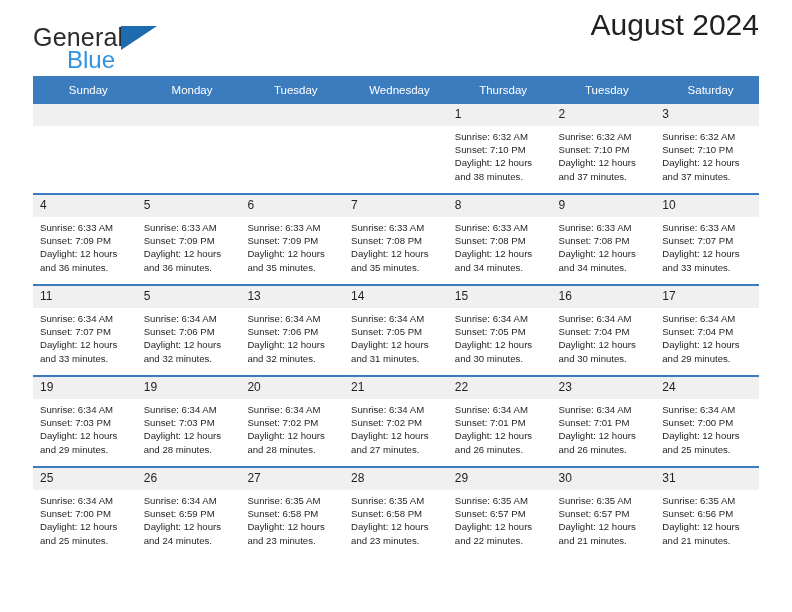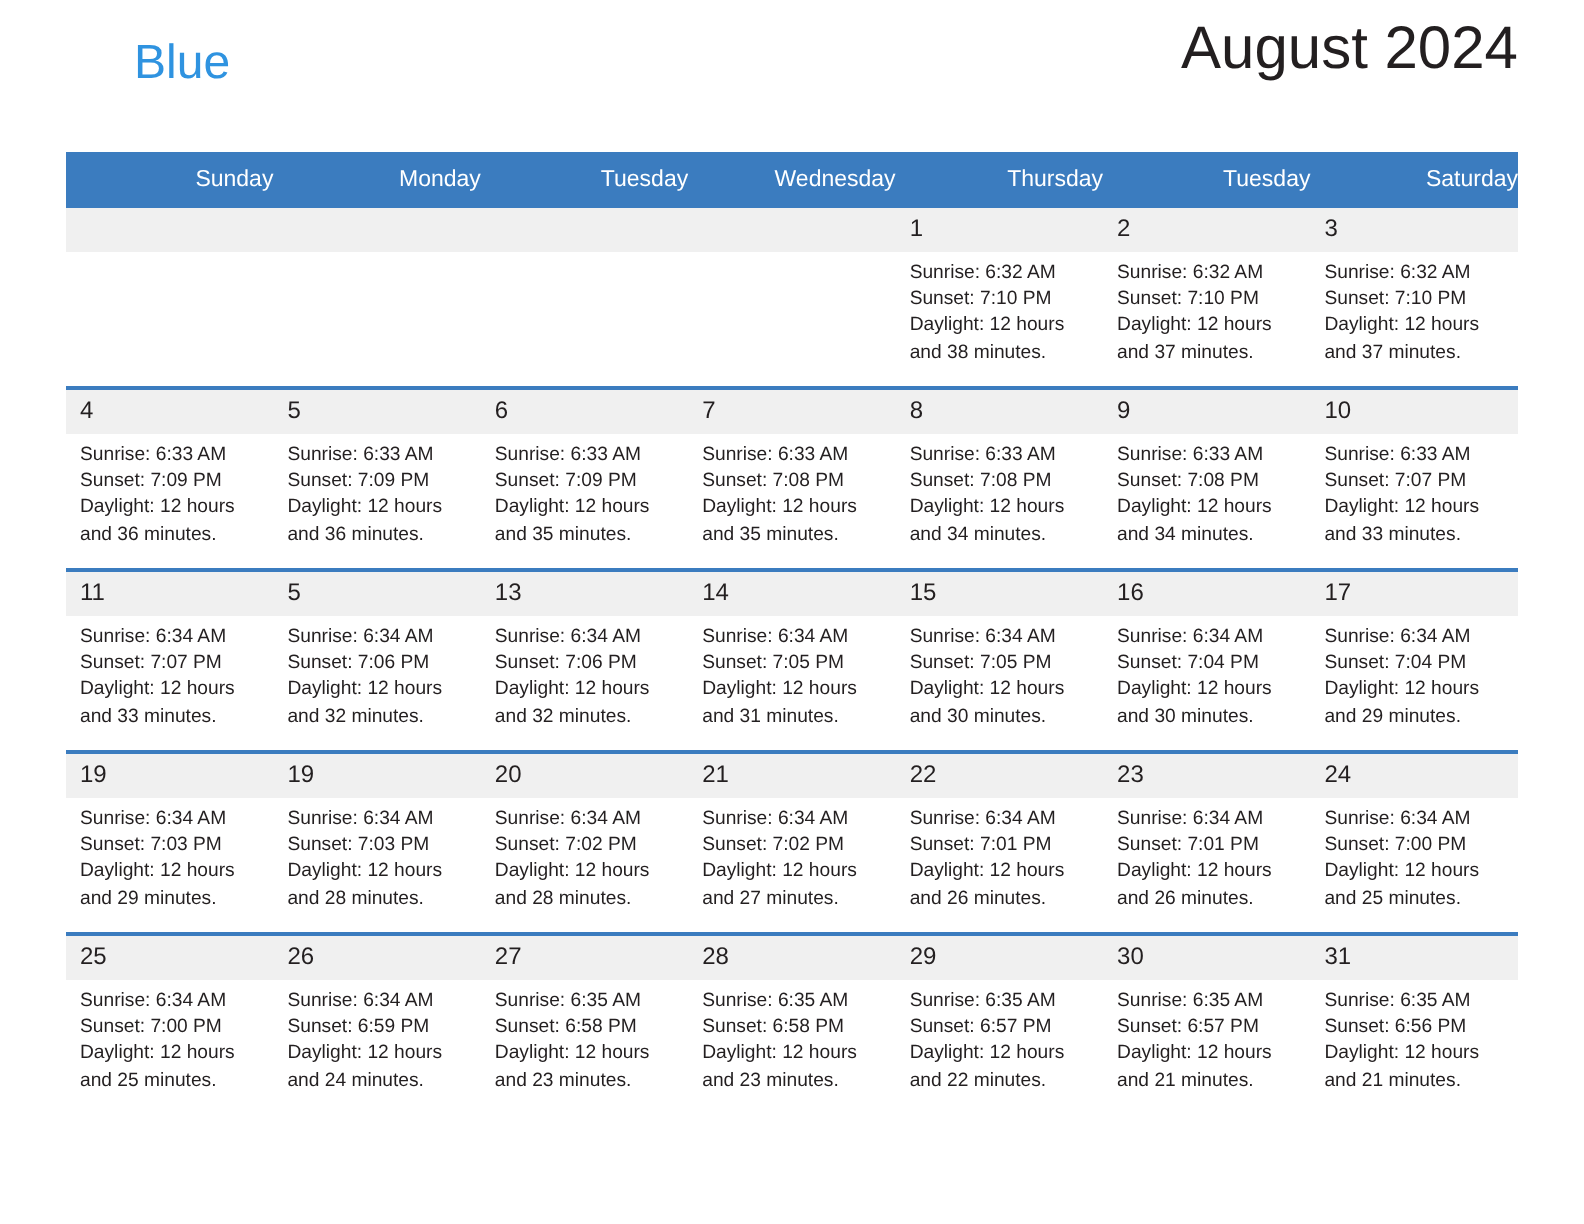--- a/index.html
+++ b/index.html
@@ -83,21 +83,21 @@
   .calendar {
     width: 726px;
     border-collapse: collapse;
     table-layout: fixed;
   }
   .calendar th {
     background: #3b7cbf;
     color: #ffffff;
     font-weight: normal;
     font-size: 11.5px;
-    text-align: right;
+    text-align: center;
     padding: 5px 0 5px 7px;
     height: 18px;
     vertical-align: middle;
   }
   .calendar td {
     width: 103.7px;
     height: 89px;
     vertical-align: top;
     padding: 0;
     border-top: 2px solid #3b7cbf;
@@ -128,20 +128,23 @@
   }
 </style>
 </head>
 <body>
 
 <div class="page">
 
   <div class="header">
 
     <div class="brand">
+      <div>
+        <span class="brand-row1">General</span><span class="brand-tri"></span>
+      </div>
       <div class="brand-row2">Blue</div>
     </div>
 
     <div class="titlewrap">
       <div class="cal-title">August 2024</div>
     </div>
 
   </div>
 
   <table class="calendar">

